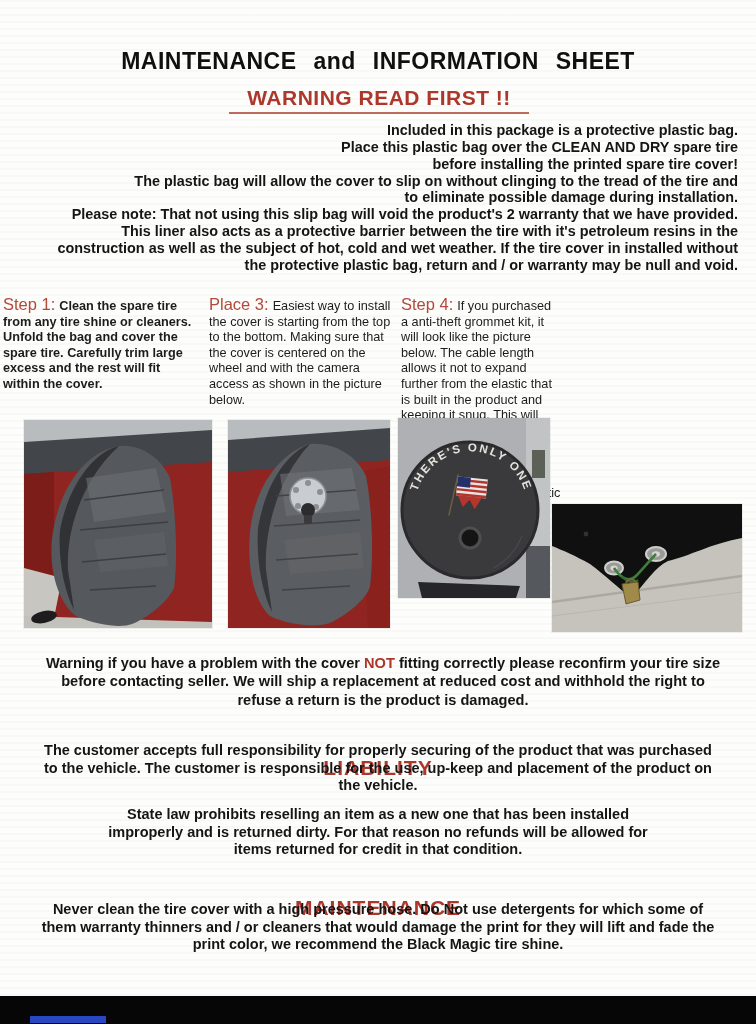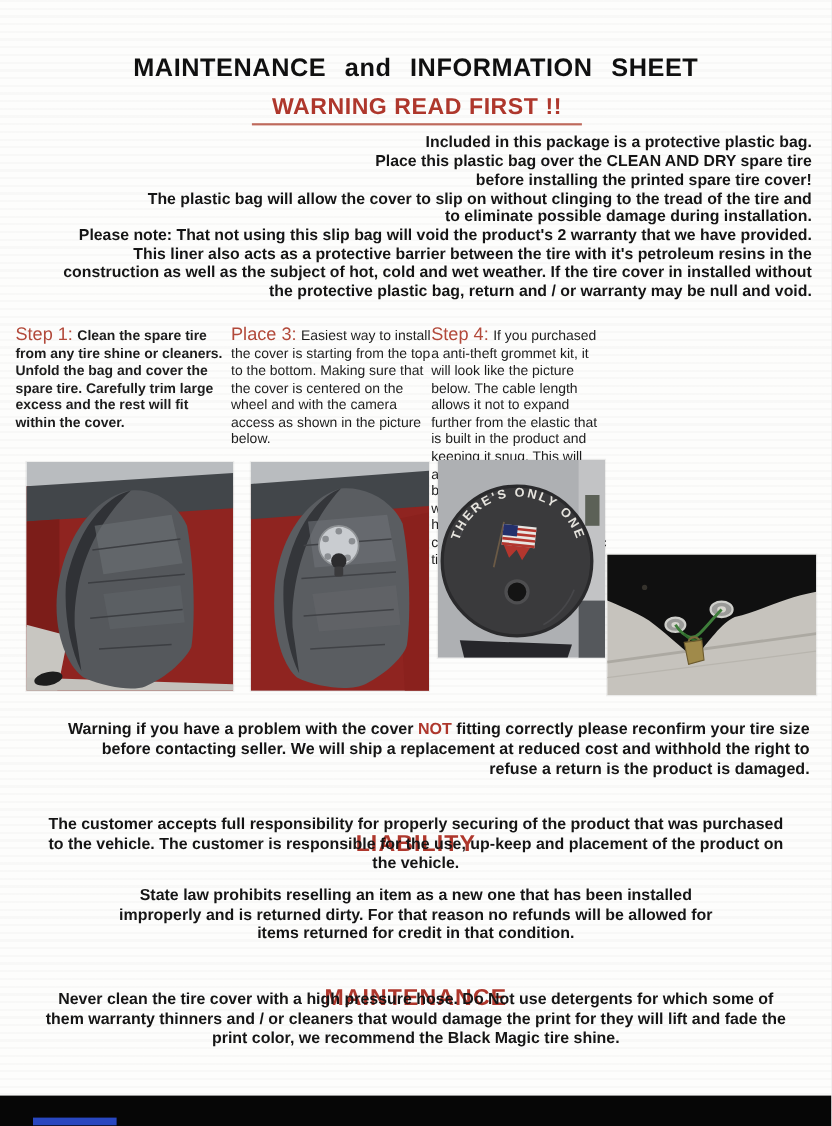--- a/index.html
+++ b/index.html
@@ -16,31 +16,31 @@
   .warn-wrap{position:absolute;top:86px;left:1px;width:100%;text-align:center;}
   .warn-head{
     display:inline-block;font-size:21px;font-weight:bold;letter-spacing:.5px;
     color:var(--accent,#ae372c);border-bottom:2px solid #bf6a5c;padding:0 18px 2px 18px;
   }
   .intro{
     position:absolute;top:122px;left:18px;width:720px;text-align:right;
     font-size:14.4px;font-weight:bold;line-height:1.17;white-space:pre-line;color:#151515;
   }
   .steps{
-    position:absolute;top:294px;left:14px;width:738px;
-    display:grid;grid-template-columns:196px 182px 160px 170px;
+    position:absolute;top:294px;left:3px;width:738px;
+    display:grid;grid-template-columns:196px 182px 160px 170px;column-gap:10px;
     font-size:12.7px;line-height:1.23;color:#1c1c1c;
   }
   .steps p{margin:0;}
   .step-label{color:#b2493a;font-size:16.5px;font-weight:400;margin-right:4px;}
   .step-bold .step-text{font-weight:bold;}
   .photo{position:absolute;box-shadow:0 0 0 1px rgba(0,0,0,0.06);}
   .photo svg{display:block;}
   .fit-warning{
-    position:absolute;top:654px;left:30px;width:706px;text-align:right;
+    position:absolute;top:654px;left:30px;width:706px;text-align:center;
     font-size:14.6px;font-weight:bold;line-height:1.26;white-space:pre-line;color:#151515;
   }
   .fit-warning .red{color:var(--accent,#ae372c);}
   .sec-head{
     position:absolute;left:0;width:100%;text-align:center;
     font-size:21px;font-weight:bold;letter-spacing:1px;color:var(--accent,#ae372c);
   }
   .liability-head{top:756px;}
   .liability-p{top:742px;}
   .resale-p{top:806px;}

